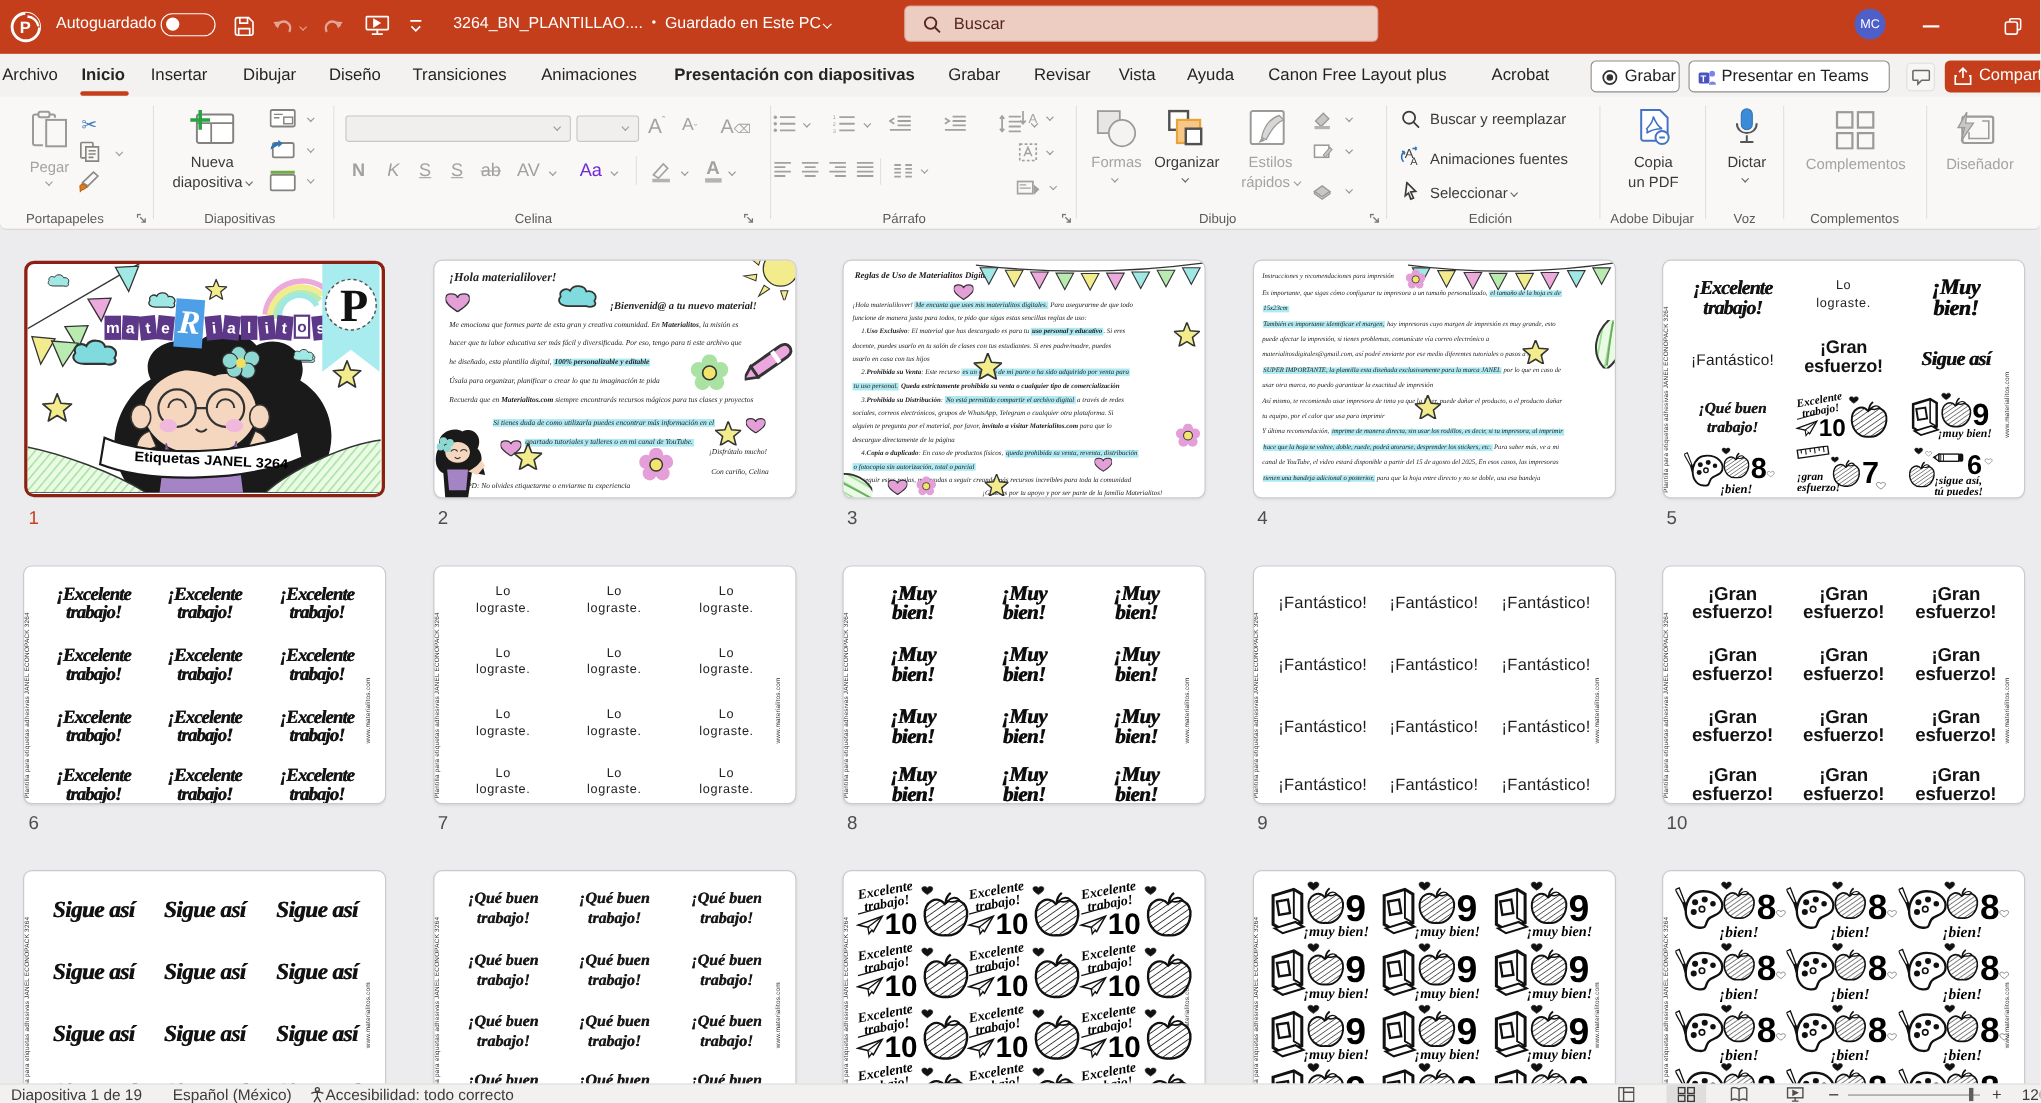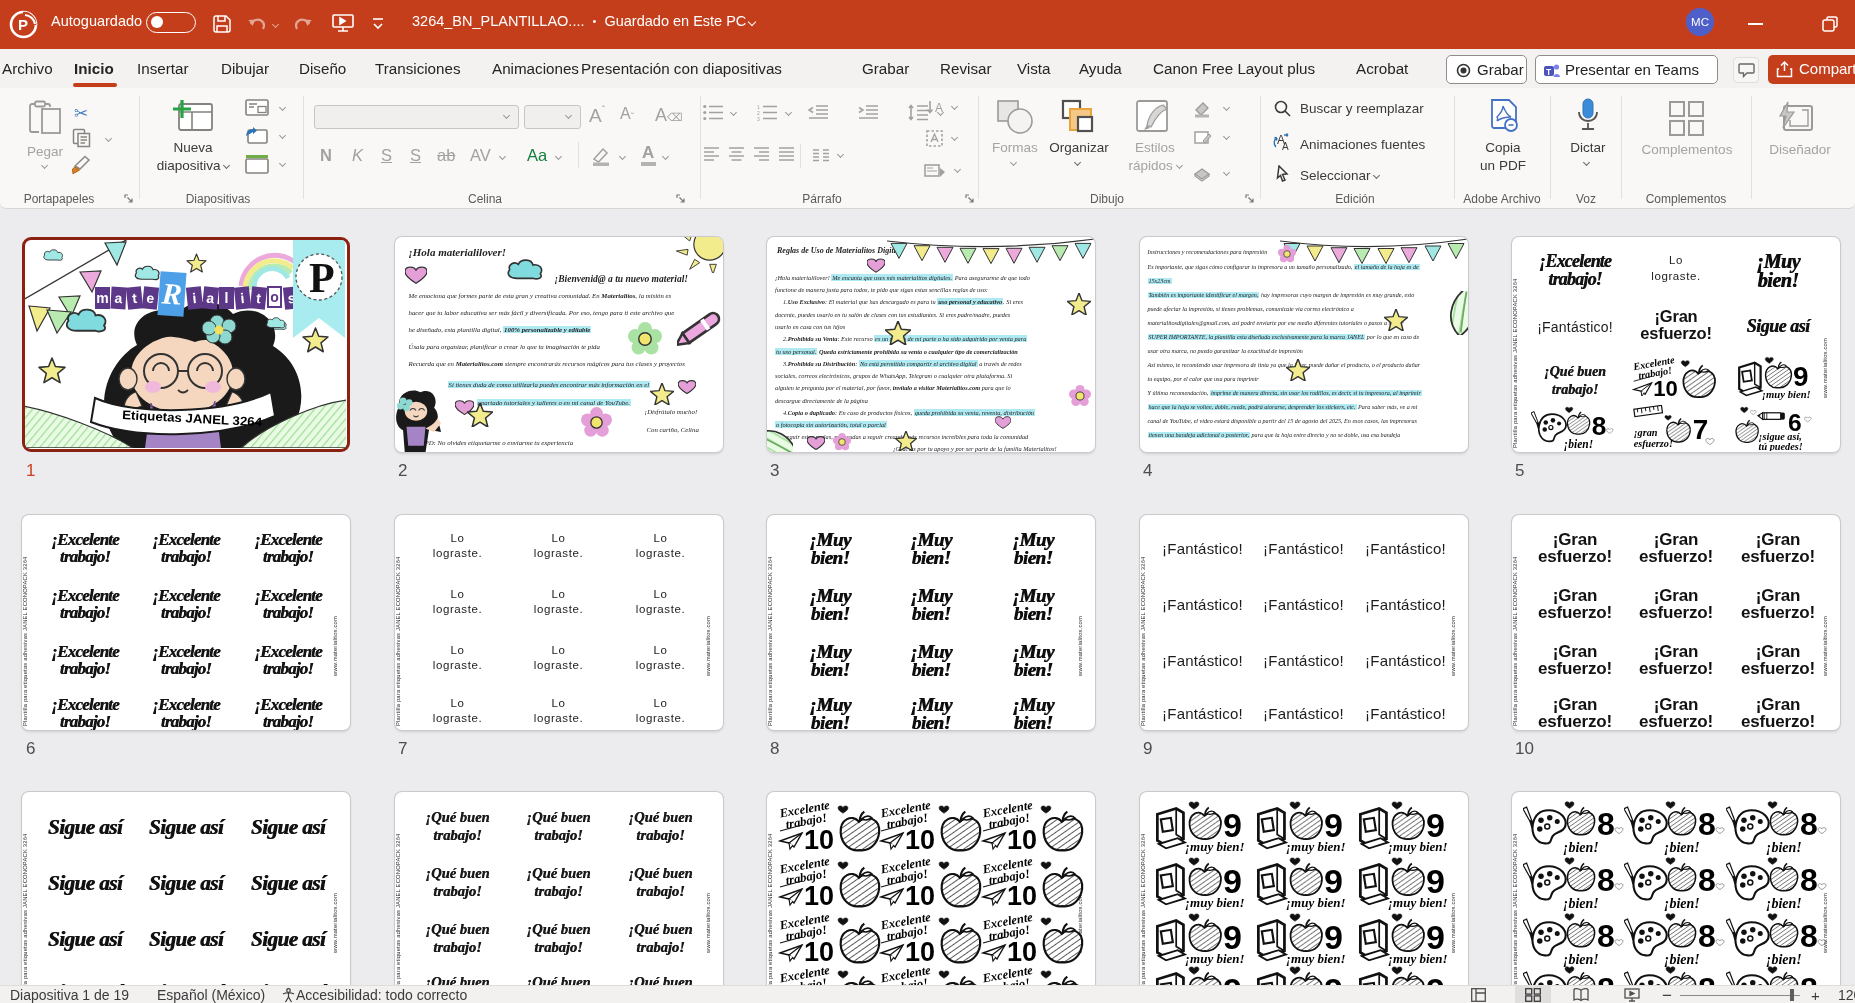--- a/index.html
+++ b/index.html
@@ -143,35 +143,42 @@
 <rect x="1" y="1" width="20" height="12" rx="1"></rect>
       <path d="M8 4 L13 7 L8 10 Z" fill="#fff"></path>
       <path d="M11 13 L11 17 M6 17 L16 17"></path>
     </svg>
 <svg class="abs" style="left:370px;top:17px" width="16" height="14" viewBox="0 0 16 14" fill="none" stroke="#fff" stroke-width="1.6">
 <path d="M3 2 L13 2"></path>
       <path d="M4 7 L8 11 L12 7"></path>
     </svg>
 <div class="abs" style="left:412px;top:13px;font-size:14.5px;color:#fff">3264_BN_PLANTILLAO....&nbsp;&nbsp;<span style="font-size:11px;vertical-align:1px">•</span>&nbsp; Guardado en Este PC&nbsp;&nbsp;</div>
 <span class="chev abs" style="left:749px;top:19px;border-color:#fff;width:6px;height:6px"></span>
+<div class="abs" style="left:822px;top:5px;width:431px;height:33px;background:#EDCCC1;border:1px solid #D8A897;border-radius:5px">
+<svg class="abs" style="left:16px;top:8px" width="17" height="17" viewBox="0 0 17 17" fill="none" stroke="#53291c" stroke-width="1.7">
+        <circle cx="7" cy="7" r="5.2"></circle>
+        <path d="M11 11 L15.5 15.5"></path>
+      </svg>
+<div class="abs" style="left:44px;top:7px;font-size:15px;color:#53291c">Buscar</div>
+    </div>
 <div class="abs" style="left:1686px;top:8px;width:28px;height:28px;border-radius:50%;background:#4E5FC9;color:#fff;font-size:11.5px;text-align:center;line-height:28px">MC</div>
 <div class="abs" style="left:1748px;top:23px;width:15px;height:2px;background:#fff"></div>
 <svg class="abs" style="left:1822px;top:16px" width="16" height="16" viewBox="0 0 16 16" fill="none" stroke="#fff" stroke-width="1.5">
 <rect x="1" y="4" width="11" height="11" rx="2"></rect>
       <path d="M5 4 L5 2.5 C5 1.8 5.6 1 6.5 1 L13 1 C14 1 15 1.8 15 2.7 L15 9.5 C15 10.4 14.2 11 13.5 11 L12 11"></path>
     </svg>
 <div id="menubar"></div>
 <div class="menuitem" style="left:2px;font-weight:400">Archivo</div>
 <div class="menuitem" style="left:74px;font-weight:700">Inicio</div>
 <div class="menuitem" style="left:137px;font-weight:400">Insertar</div>
 <div class="menuitem" style="left:221px;font-weight:400">Dibujar</div>
 <div class="menuitem" style="left:299px;font-weight:400">Diseño</div>
 <div class="menuitem" style="left:375px;font-weight:400">Transiciones</div>
 <div class="menuitem" style="left:492px;font-weight:400">Animaciones</div>
-<div class="menuitem" style="left:581px;font-weight:400">Presentación con diapositivas</div>
+<div class="menuitem" style="left:613px;font-weight:700">Presentación con diapositivas</div>
 <div class="menuitem" style="left:862px;font-weight:400">Grabar</div>
 <div class="menuitem" style="left:940px;font-weight:400">Revisar</div>
 <div class="menuitem" style="left:1017px;font-weight:400">Vista</div>
 <div class="menuitem" style="left:1079px;font-weight:400">Ayuda</div>
 <div class="menuitem" style="left:1153px;font-weight:400">Canon Free Layout plus</div>
 <div class="menuitem" style="left:1356px;font-weight:400">Acrobat</div>
 <div class="abs" style="left:73px;top:83px;width:44px;height:3.5px;background:#C43E1C;border-radius:2px"></div>
 <div class="abs" style="left:1446px;top:55px;width:81px;height:29px;background:#fff;border:1px solid #8f8d8b;border-radius:5px">
 <svg class="abs" style="left:9px;top:7px" width="15" height="15" viewBox="0 0 15 15">
         <circle cx="7.5" cy="7.5" r="6" fill="none" stroke="#333" stroke-width="1.6"></circle>
@@ -208,21 +215,21 @@
 <div class="gsep" style="left:1454px"></div>
 <div class="gsep" style="left:1550px"></div>
 <div class="gsep" style="left:1621px"></div>
 <div class="gsep" style="left:1751px"></div>
 <div class="glabel" style="left:-11px;width:140px">Portapapeles</div>
 <div class="glabel" style="left:148px;width:140px">Diapositivas</div>
 <div class="glabel" style="left:415px;width:140px">Celina</div>
 <div class="glabel" style="left:752px;width:140px">Párrafo</div>
 <div class="glabel" style="left:1037px;width:140px">Dibujo</div>
 <div class="glabel" style="left:1285px;width:140px">Edición</div>
-<div class="glabel" style="left:1432px;width:140px">Adobe Archivo</div>
+<div class="glabel" style="left:1432px;width:140px">Adobe Dibujar</div>
 <div class="glabel" style="left:1516px;width:140px">Voz</div>
 <div class="glabel" style="left:1616px;width:140px">Complementos</div>
 <svg class="abs" style="left:124px;top:194px" width="11" height="11" viewBox="0 0 11 11" fill="none" stroke="#7a7876" stroke-width="1.2">
       <path d="M1 4 L1 1 L4 1 M3.5 3.5 L8 8 M8 4.5 L8 8 L4.5 8"></path>
     </svg>
 <svg class="abs" style="left:676px;top:194px" width="11" height="11" viewBox="0 0 11 11" fill="none" stroke="#7a7876" stroke-width="1.2">
       <path d="M1 4 L1 1 L4 1 M3.5 3.5 L8 8 M8 4.5 L8 8 L4.5 8"></path>
     </svg>
 <svg class="abs" style="left:965px;top:194px" width="11" height="11" viewBox="0 0 11 11" fill="none" stroke="#7a7876" stroke-width="1.2">
       <path d="M1 4 L1 1 L4 1 M3.5 3.5 L8 8 M8 4.5 L8 8 L4.5 8"></path>
@@ -278,21 +285,21 @@
 <span class="chev chevg abs" style="left:566px;top:113px"></span>
 <div class="abs" style="left:589px;top:105px;font-size:19px;color:#a3a1a0">A<span style="font-size:10px;vertical-align:8px">ˆ</span></div>
 <div class="abs" style="left:620px;top:105px;font-size:16px;color:#a3a1a0">A<span style="font-size:10px;vertical-align:-2px">ˇ</span></div>
 <div class="abs" style="left:655px;top:105px;font-size:18px;color:#a3a1a0">A<span style="font-size:11px">⌫</span></div>
 <div class="abs" style="left:320px;top:146px;font-size:16.5px;color:#a3a1a0;font-weight:700">N</div>
 <div class="abs" style="left:352px;top:146px;font-size:16.5px;color:#a3a1a0;font-style:italic">K</div>
 <div class="abs" style="left:381px;top:146px;font-size:16.5px;color:#a3a1a0;text-decoration:underline">S</div>
 <div class="abs" style="left:410px;top:146px;font-size:16.5px;color:#a3a1a0;text-decoration:underline">S</div>
 <div class="abs" style="left:437px;top:146px;font-size:16.5px;color:#a3a1a0;text-decoration:line-through">ab</div>
 <div class="abs" style="left:470px;top:146px;font-size:16.5px;color:#a3a1a0;">AV</div>
-<div class="abs" style="left:527px;top:146px;font-size:16.5px;color:#15803d;">Aa</div>
+<div class="abs" style="left:527px;top:146px;font-size:16.5px;color:#6d28d9;">Aa</div>
 <span class="chev chevg abs" style="left:500px;top:154px"></span>
 <span class="chev chevg abs" style="left:556px;top:154px"></span>
 <div class="abs" style="left:578px;top:142px;width:1px;height:26px;background:#E2E0DD"></div>
 <svg class="abs" style="left:592px;top:146px" width="20" height="20" viewBox="0 0 20 20">
       <path d="M2 13 L11 3 L15 7 L6.5 16 Z" fill="none" stroke="#a3a1a0" stroke-width="1.5"></path>
       <rect x="1" y="16.5" width="16" height="3.5" fill="#b5b3b1"></rect>
     </svg>
 <span class="chev chevg abs" style="left:620px;top:154px"></span>
 <div class="abs" style="left:642px;top:143px;font-size:17px;color:#a3a1a0;font-weight:700">A</div>
 <div class="abs" style="left:641px;top:162px;width:15px;height:3.5px;background:#b5b3b1"></div>

